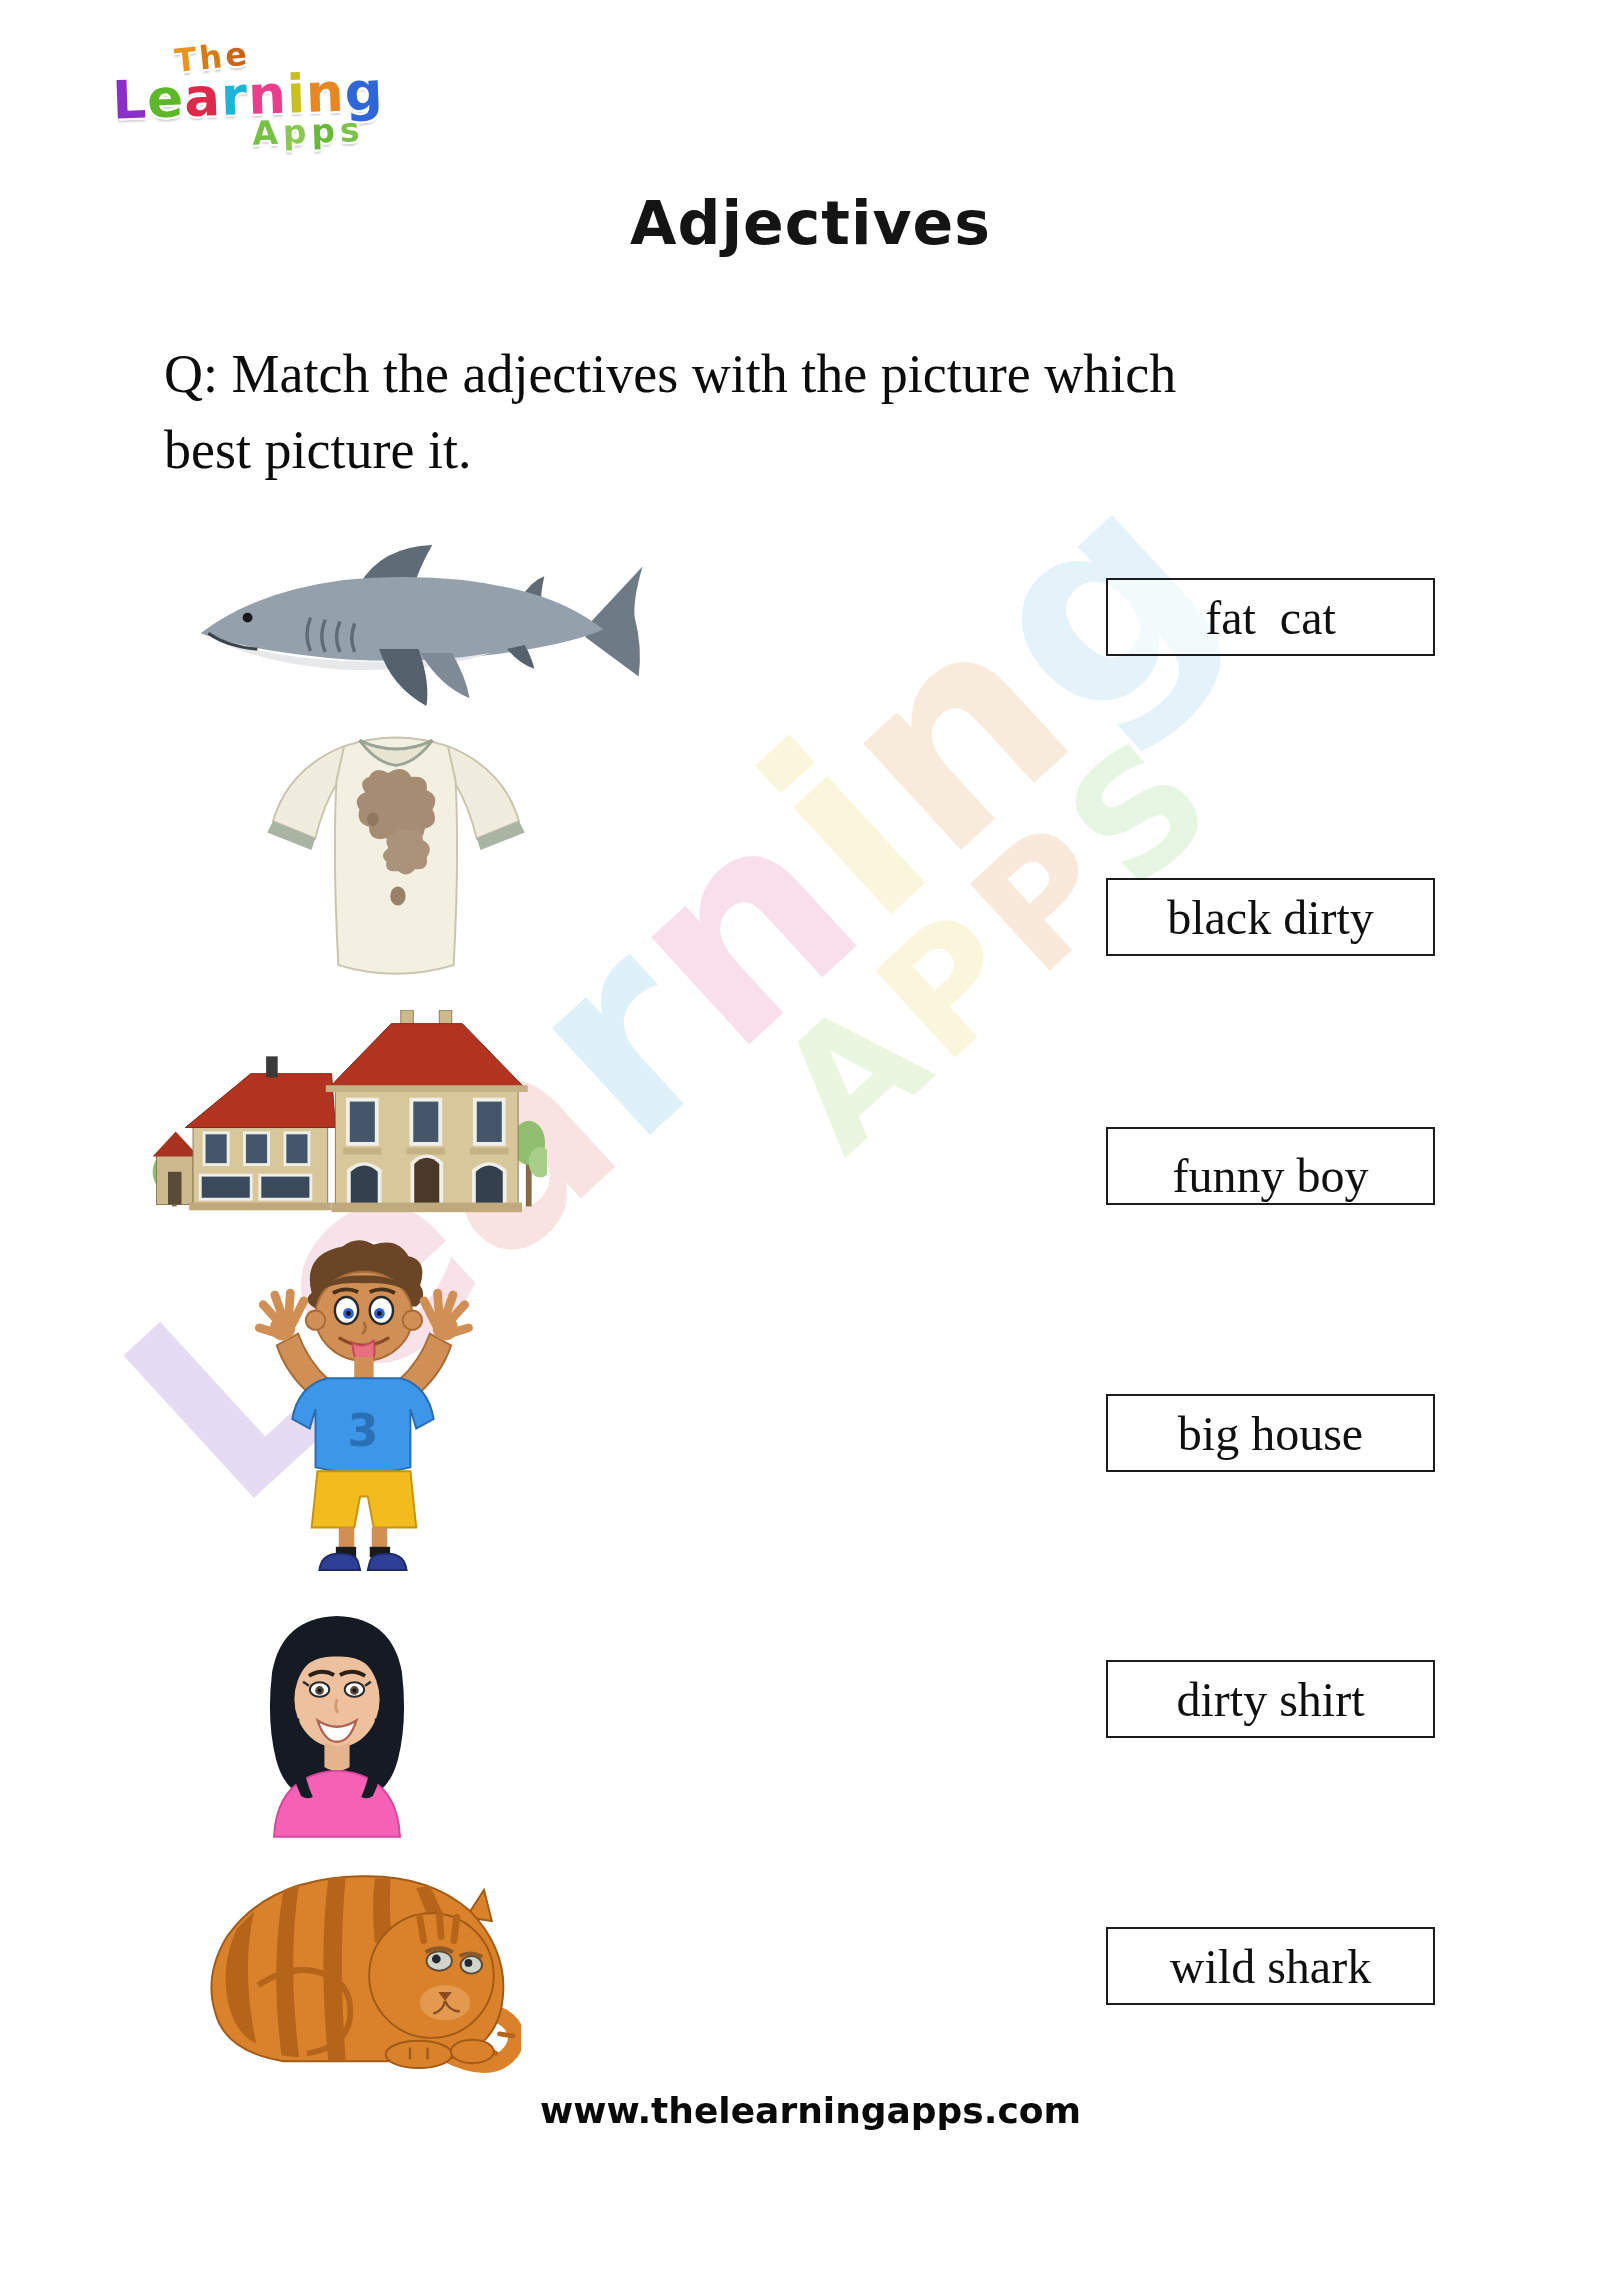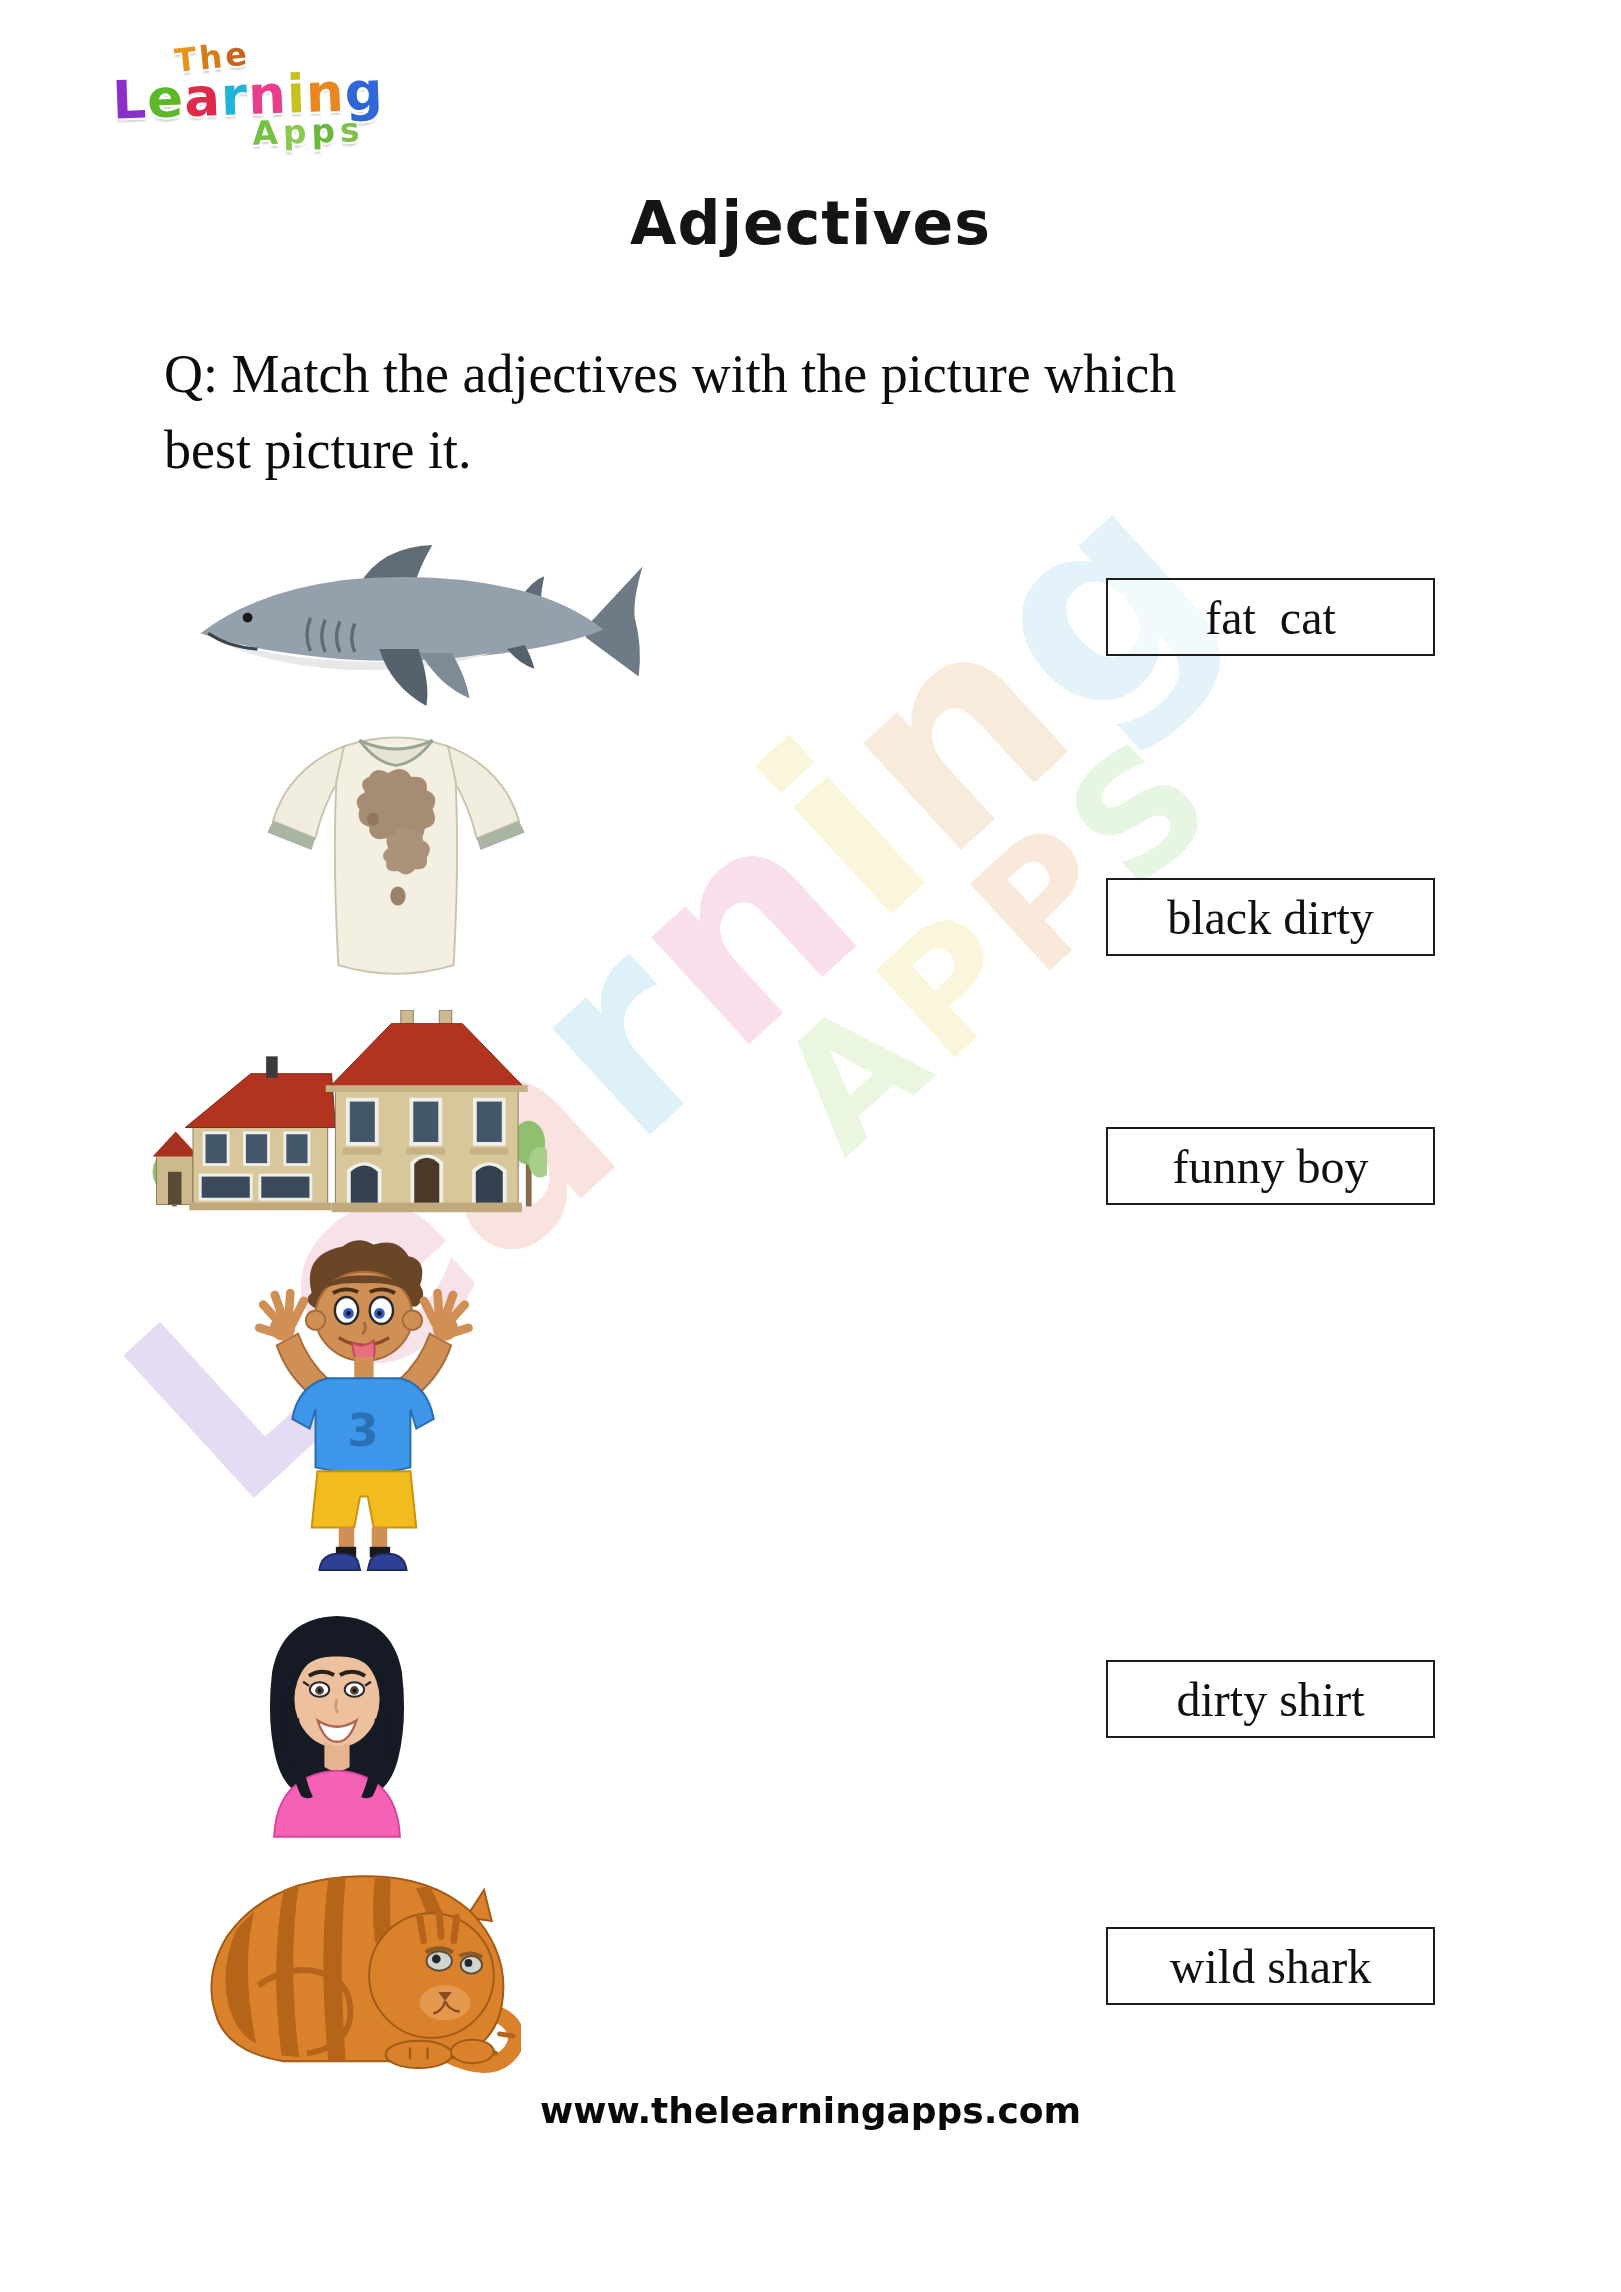--- a/index.html
+++ b/index.html
@@ -38,21 +38,21 @@
   .pic-house{left:143px;top:1010px;width:404px;height:212px;}
   .pic-boy{left:225px;top:1233px;width:274px;height:339px;}
   .pic-woman{left:245px;top:1602px;width:184px;height:237px;}
   .pic-cat{left:190px;top:1860px;width:331px;height:235px;}
 
   
   .answer-box{position:absolute;left:1106px;width:325px;height:74px;z-index:1;
               border:2.9px solid #1c1c1c;background:rgba(255,255,255,.55);
               display:flex;align-items:center;justify-content:center;
               font-size:48px;color:#101010;white-space:pre;}
-  .box-0{top:578px;} .box-1{top:878px;} .box-2{top:1127px;}
+  .box-0{top:578px;} .box-1{top:878px;} .box-2{top:1127px;align-items:flex-end;}
   .box-3{top:1394px;} .box-4{top:1660px;align-items:center;} .box-5{top:1927px;}
 </style>
 </head>
 <body>
 
 <div class="page">
 
   <div class="watermark">
     <div class="wm-learning"><span style="color: rgb(205, 184, 232);">L</span><span style="color: rgb(242, 198, 212);">e</span><span style="color: rgb(245, 201, 194);">a</span><span style="color: rgb(191, 228, 242);">r</span><span style="color: rgb(242, 192, 216);">n</span><span style="color: rgb(245, 238, 187);">i</span><span style="color: rgb(245, 217, 184);">n</span><span style="color: rgb(201, 232, 245);">g</span></div>
     <div class="wm-apps"><span style="color: rgb(217, 238, 194);">A</span><span style="color: rgb(245, 238, 187);">P</span><span style="color: rgb(242, 212, 184);">P</span><span style="color: rgb(208, 238, 201);">S</span></div>
@@ -266,20 +266,23 @@
 
   <div class="answer-box box-0">
     <span>fat  cat</span>
   </div>
   <div class="answer-box box-1">
     <span>black dirty</span>
   </div>
   <div class="answer-box box-2">
     <span>funny boy</span>
   </div>
+  <div class="answer-box box-3">
+    <span>big house</span>
+  </div>
   <div class="answer-box box-4">
     <span>dirty shirt</span>
   </div>
   <div class="answer-box box-5">
     <span>wild shark</span>
   </div>
 
   <div class="footer">www.thelearningapps.com</div>
 
 </div>

